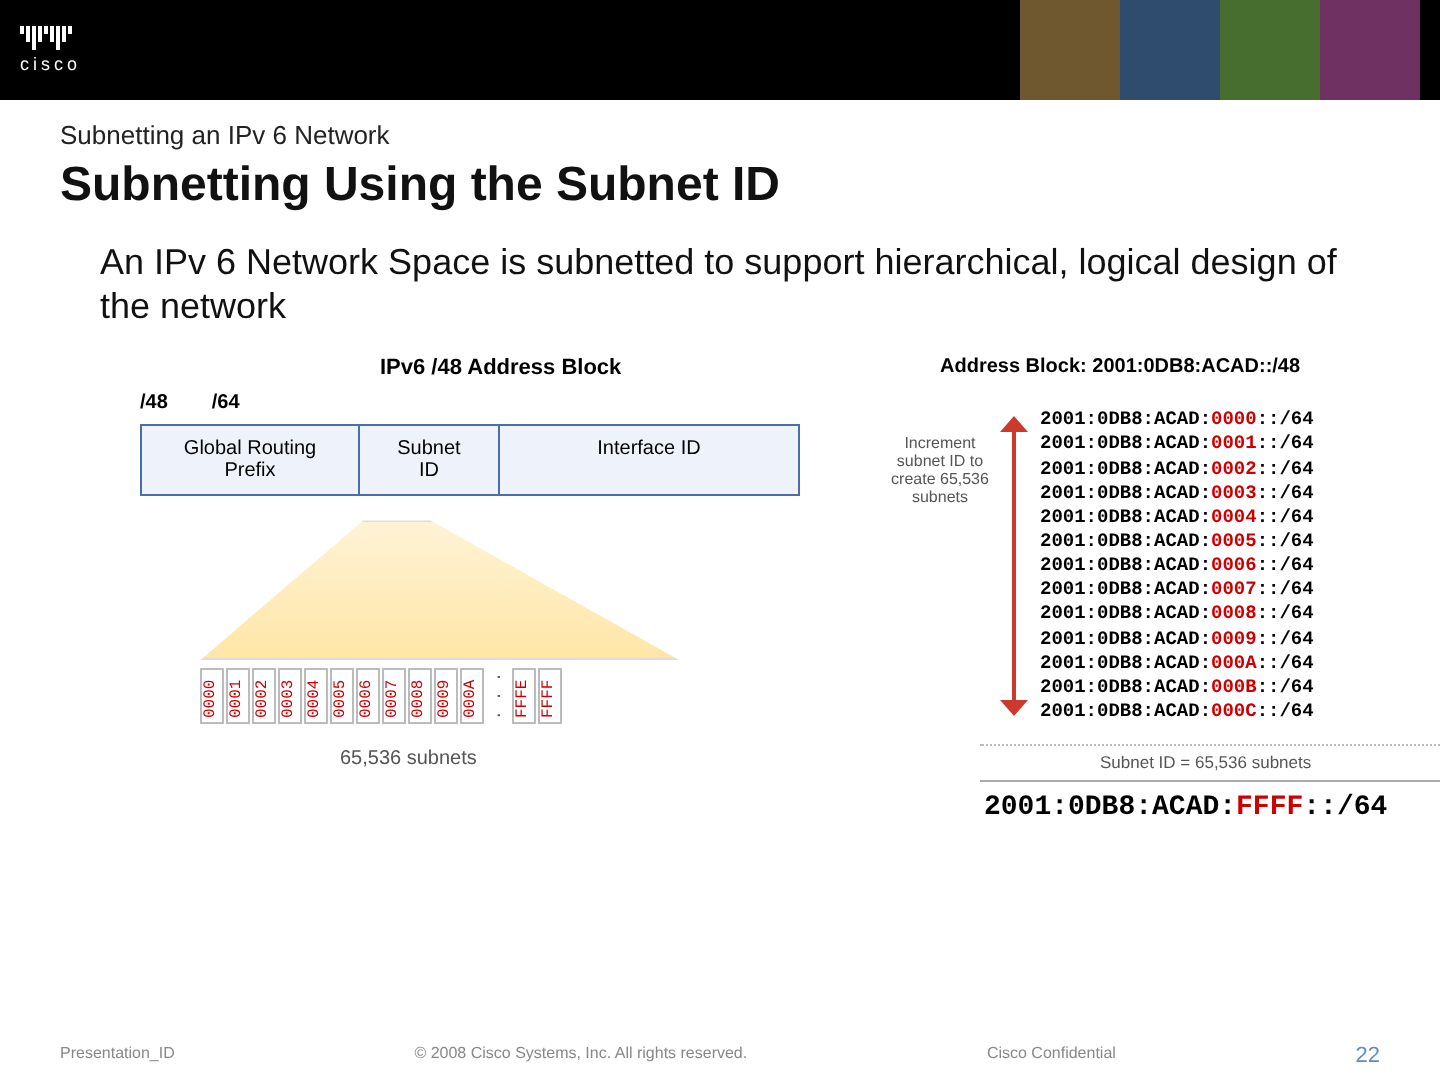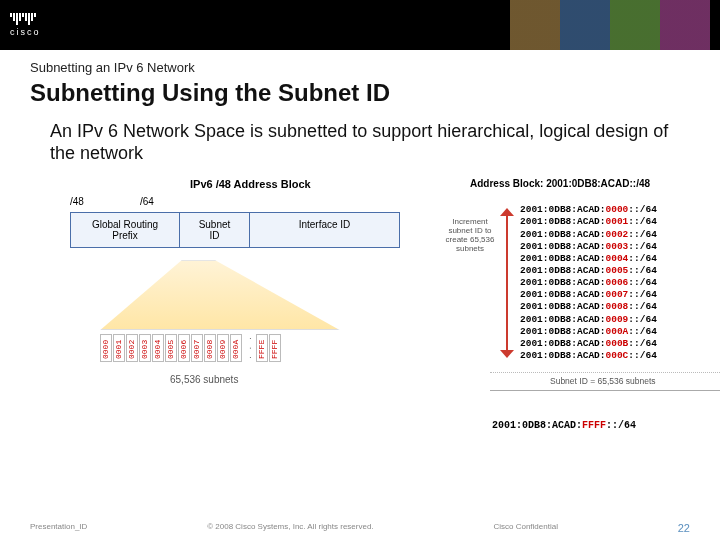--- a/index.html
+++ b/index.html
@@ -9,21 +9,21 @@
   .bridge { display: flex; gap: 1px; margin-bottom: 2px; }
   .bridge span { display: inline-block; width: 2px; background: #fff; }
   .bridge span:nth-child(1){height:4px}.bridge span:nth-child(2){height:8px}.bridge span:nth-child(3){height:12px}.bridge span:nth-child(4){height:8px}.bridge span:nth-child(5){height:4px}.bridge span:nth-child(6){height:8px}.bridge span:nth-child(7){height:12px}.bridge span:nth-child(8){height:8px}.bridge span:nth-child(9){height:4px}
   .people { height: 50px; width: 200px; background: linear-gradient(90deg,#8a6d3b 0 25%,#3b5f8a 25% 50%,#5a8a3b 50% 75%,#8a3b7a 75% 100%); opacity:.8; }
   .content { padding: 10px 30px 0 30px; }
   .kicker { font-size: 13px; font-weight: normal; color: #222; margin-bottom: 4px; }
   .title { font-size: 24px; font-weight: bold; color: #111; margin-bottom: 14px; }
   .body { font-size: 18px; color: #111; line-height: 1.2; margin: 0 20px 14px 20px; }
   .diagram { position: relative; margin: 0 10px; height: 240px; font-size: 10px; }
   .d-title { position: absolute; top: 0; left: 150px; font-weight: bold; font-size: 11px; }
-  .d-row { position: absolute; top: 18px; left: 30px; display: flex; gap: 56px; font-size: 10px; font-weight: normal; align-items: center; }
+  .d-row { position: absolute; top: 18px; left: 30px; display: flex; gap: 22px; font-size: 10px; font-weight: bold; align-items: center; }
   .boxes { position: absolute; top: 34px; left: 30px; display: flex; }
   .box { border: 1px solid #4a6ea9; background: #eef3fb; padding: 6px 15px; text-align: center; font-size: 10px; }
   .box.b1 { width: 110px; }
   .box.b2 { width: 70px; border-left: none; }
   .box.b3 { width: 150px; border-left: none; }
   .bits { position: absolute; top: 66px; left: 30px; display: flex; font-size: 9px; color: #555; }
   .bits div:nth-child(1){width:110px;text-align:center}.bits div:nth-child(2){width:70px;text-align:center}.bits div:nth-child(3){width:150px;text-align:center}
   .fan { position: absolute; top: 82px; left: 60px; width: 240px; height: 70px; background: linear-gradient(#fff3d6,#ffe6a6); clip-path: polygon(34% 0, 48% 0, 100% 100%, 0 100%); border: 1px solid #ddd; }
   .ids { position: absolute; top: 156px; left: 60px; display: flex; gap: 1px; font-size: 8px; }
   .ids span { writing-mode: vertical-rl; transform: rotate(180deg); color:#c00; border:1px solid #bbb; padding:2px 1px; line-height:1; font-family: "Courier New", monospace; }
@@ -34,21 +34,21 @@
   .arrow { position:absolute; top:30px; left:460px; width:14px; height:150px; }
   .arrow::before { content:""; position:absolute; left:6px; top:8px; bottom:8px; width:2px; background:#cc3a2e; }
   .arrow .ah { position:absolute; left:0; width:0; height:0; border-left:7px solid transparent; border-right:7px solid transparent; }
   .arrow .ah.top { top:0; border-bottom:8px solid #cc3a2e; }
   .arrow .ah.bot { bottom:0; border-top:8px solid #cc3a2e; }
   .list { position:absolute; top:26px; left:480px; font-family:"Courier New",monospace; font-size:9.5px; line-height:1.28; }
   .list div span.pre { color:#000; font-weight:bold; }
   .list div span.sid { color:#c00; font-weight:bold; }
   .list div span.sfx { color:#000; font-weight:bold; }
   .listnote { position:absolute; top:198px; left:510px; font-size:8.5px; color:#555; }
-  .lastline { position:absolute; top:218px; left:452px; font-family:"Courier New",monospace; font-size:10px;margin-top:24px; }
+  .lastline { position:absolute; top:218px; left:452px; font-family:"Courier New",monospace; font-size:14px; }
   .lastline .pre{color:#000;font-weight:bold}.lastline .sid{color:#c00;font-weight:bold}.lastline .sfx{color:#000;font-weight:bold}
   .hr { position:absolute; top:212px; left:450px; width:230px; border-top:1px solid #aaa; }
   .hr2 { position:absolute; top:194px; left:450px; width:230px; border-top:1px dotted #bbb; }
   .footer { position:absolute; bottom:6px; left:0; width:100%; display:flex; justify-content:space-between; padding:0 30px; font-size:8px; color:#888;margin-top:20px; }
   .pg { color:#5a8fbf; font-size:11px; }
 </style>
 </head>
 <body>
 
 <div class="topbar">

